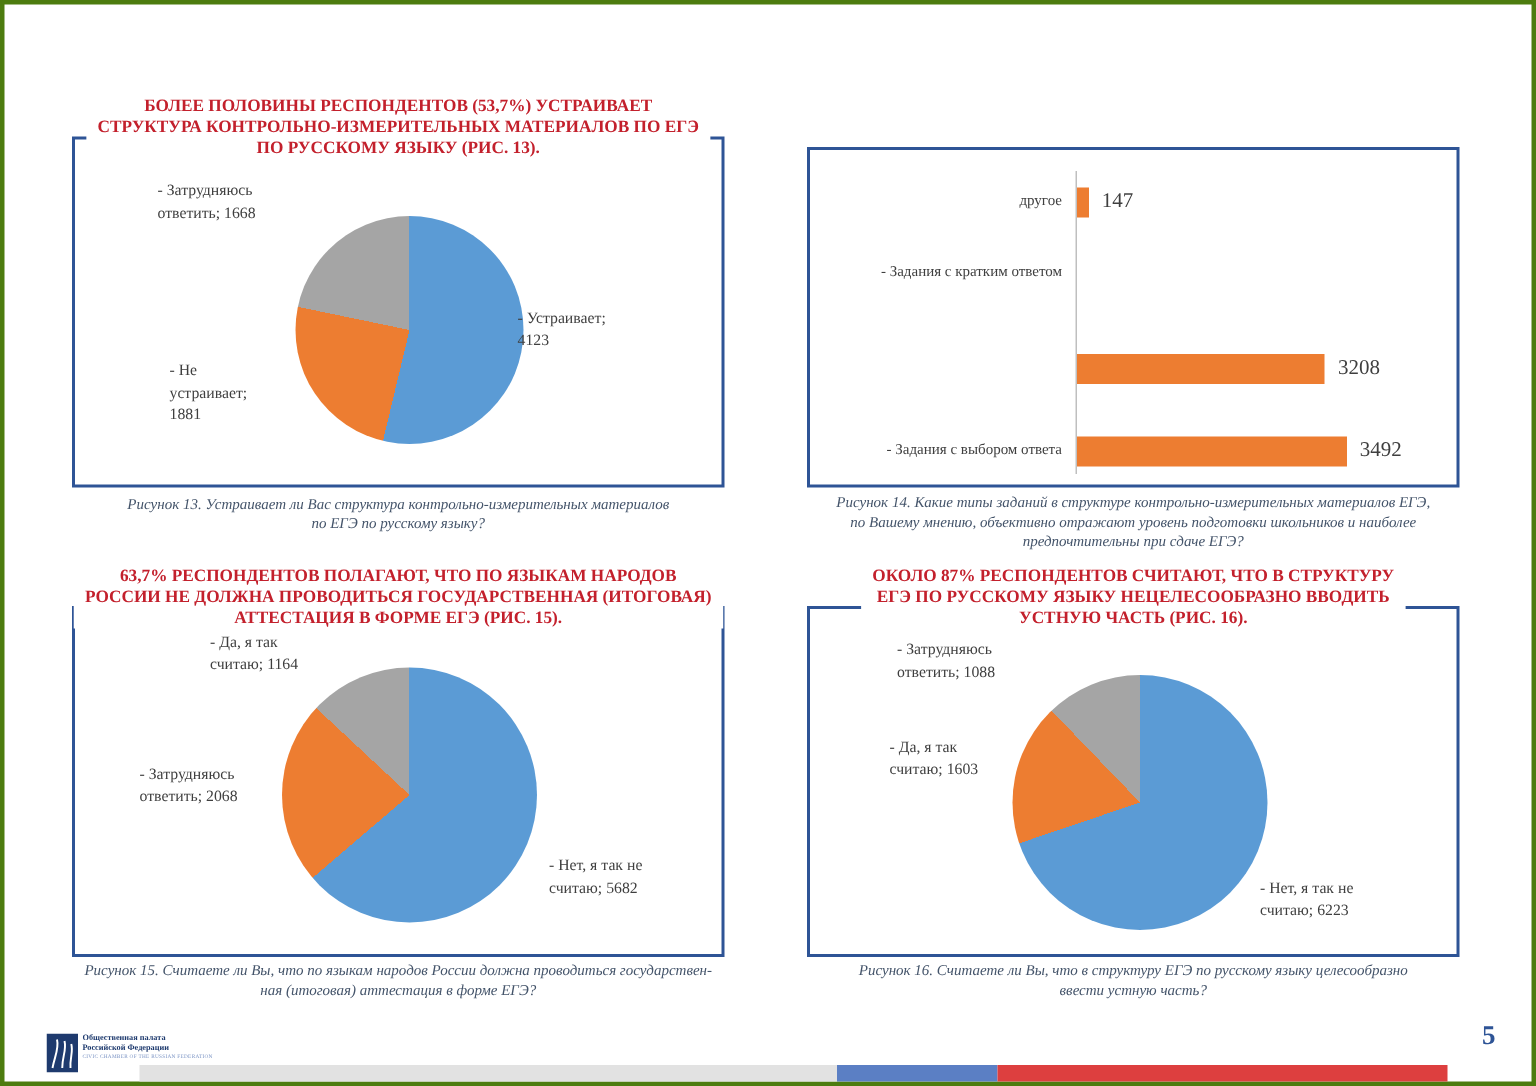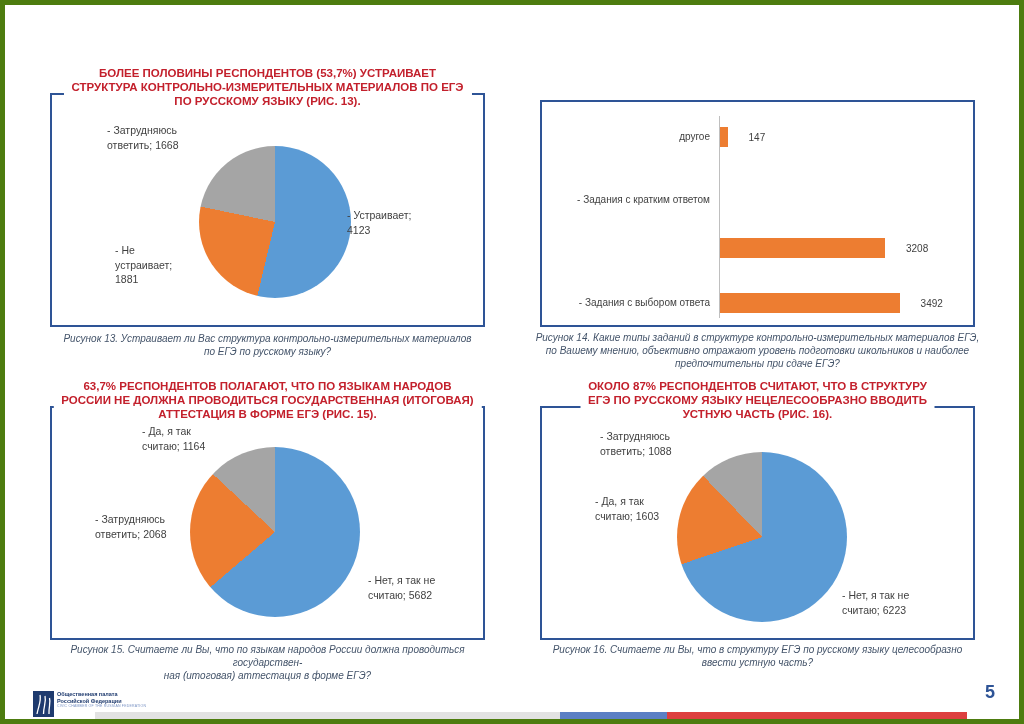--- a/index.html
+++ b/index.html
@@ -1,33 +1,33 @@
 <!DOCTYPE html>
 <html><head>
 <meta charset="utf-8">
 <style>
   html,body{margin:0;padding:0;background:#fff;}
   .page{position:relative;width:1024px;height:724px;background:#fff;overflow:hidden;
-        font-family:Liberation Sans, sans-serif;box-sizing:border-box;border:5px solid #4d7c0f;}
+        font-family:Liberation Serif, serif;box-sizing:border-box;border:3px solid #4d7c0f;}
   .panel{position:absolute;}
   .panel-title{position:absolute;left:50%;transform:translateX(-50%);top:0;margin:0;
                white-space:pre-line;text-align:center;font-size:11.5px;line-height:13.8px;
                font-weight:bold;color:#c3202c;background:#fff;padding:0 8px;z-index:2;width:max-content;max-width:430px;}
   .chart-box{position:absolute;left:0;right:0;border:2px solid #2e5496;z-index:1;}
   .caption{position:absolute;left:-15px;right:-15px;margin:0;text-align:center;white-space:pre-line;
            font-style:italic;font-size:10px;line-height:13px;color:#44546a;}
   .pie{position:absolute;border-radius:50%;}
   .pie-label{position:absolute;white-space:pre-line;font-size:10.5px;line-height:14.5px;
              color:#3f3f3f;text-align:left;}
   .bar-row{position:absolute;left:14px;right:14px;height:20px;}
   .bar-cat{position:absolute;left:0;top:50%;transform:translateY(-50%);width:154px;
            text-align:right;font-size:10px;line-height:12.5px;color:#3f3f3f;white-space:pre-line;}
   .bar-track{position:absolute;left:164px;top:0;bottom:0;width:180px;}
   .bar{position:absolute;left:0;top:0;bottom:0;background:#ED7D31;}
-  .bar-val{position:absolute;top:50%;transform:translateY(-50%);font-size:10px;color:#3f3f3f;white-space:nowrap;margin-left:12px;}
+  .bar-val{position:absolute;top:50%;transform:translateY(-50%);font-size:14px;color:#3f3f3f;white-space:nowrap;}
   .axis-line{position:absolute;left:177px;top:14px;height:202px;width:1px;background:#bfbfbf;}
   .footer-logo{position:absolute;left:28px;top:686px;display:flex;align-items:flex-start;gap:3px;}
   .logo-text-ru{font-size:5.5px;line-height:6.5px;font-weight:bold;color:#1e3a6e;white-space:pre-line;}
   .logo-text-en{font-size:3.5px;line-height:5px;color:#7a93c4;letter-spacing:.2px;}
   .page-number{position:absolute;right:24px;top:677px;font-size:18px;font-weight:bold;color:#2e5496;}
   .flag-strip{position:absolute;top:707px;height:16px;}
 </style>
 </head>
 <body>
 
@@ -54,21 +54,21 @@
   <section class="panel" style="left:535px;top:60px;width:435px;height:310px;">
     <div class="chart-box" style="top:35px;height:223px;">
       <div class="axis-line"></div>
       <div class="bar-row" style="top:25px;">
         <div class="bar-cat">другое</div>
         <div class="bar-track">
           <div class="bar" style="width: 4.2%;"></div>
           <span class="bar-val" style="left: calc(4.2% + 9px);">147</span>
         </div>
       </div>
-      <div class="bar-row" style="top:88px;">
+      <div class="bar-row" style="top:72px;">
         <div class="bar-cat">- Задания с кратким ответом</div>
       </div>
       <div class="bar-row" style="top:136px;">
         <div class="bar-track">
           <div class="bar" style="width: 91.6571%;"></div>
           <span class="bar-val" style="left: calc(91.6571% + 9px);">3208</span>
         </div>
       </div>
       <div class="bar-row" style="top:191px;">
         <div class="bar-cat">- Задания с выбором ответа</div>

